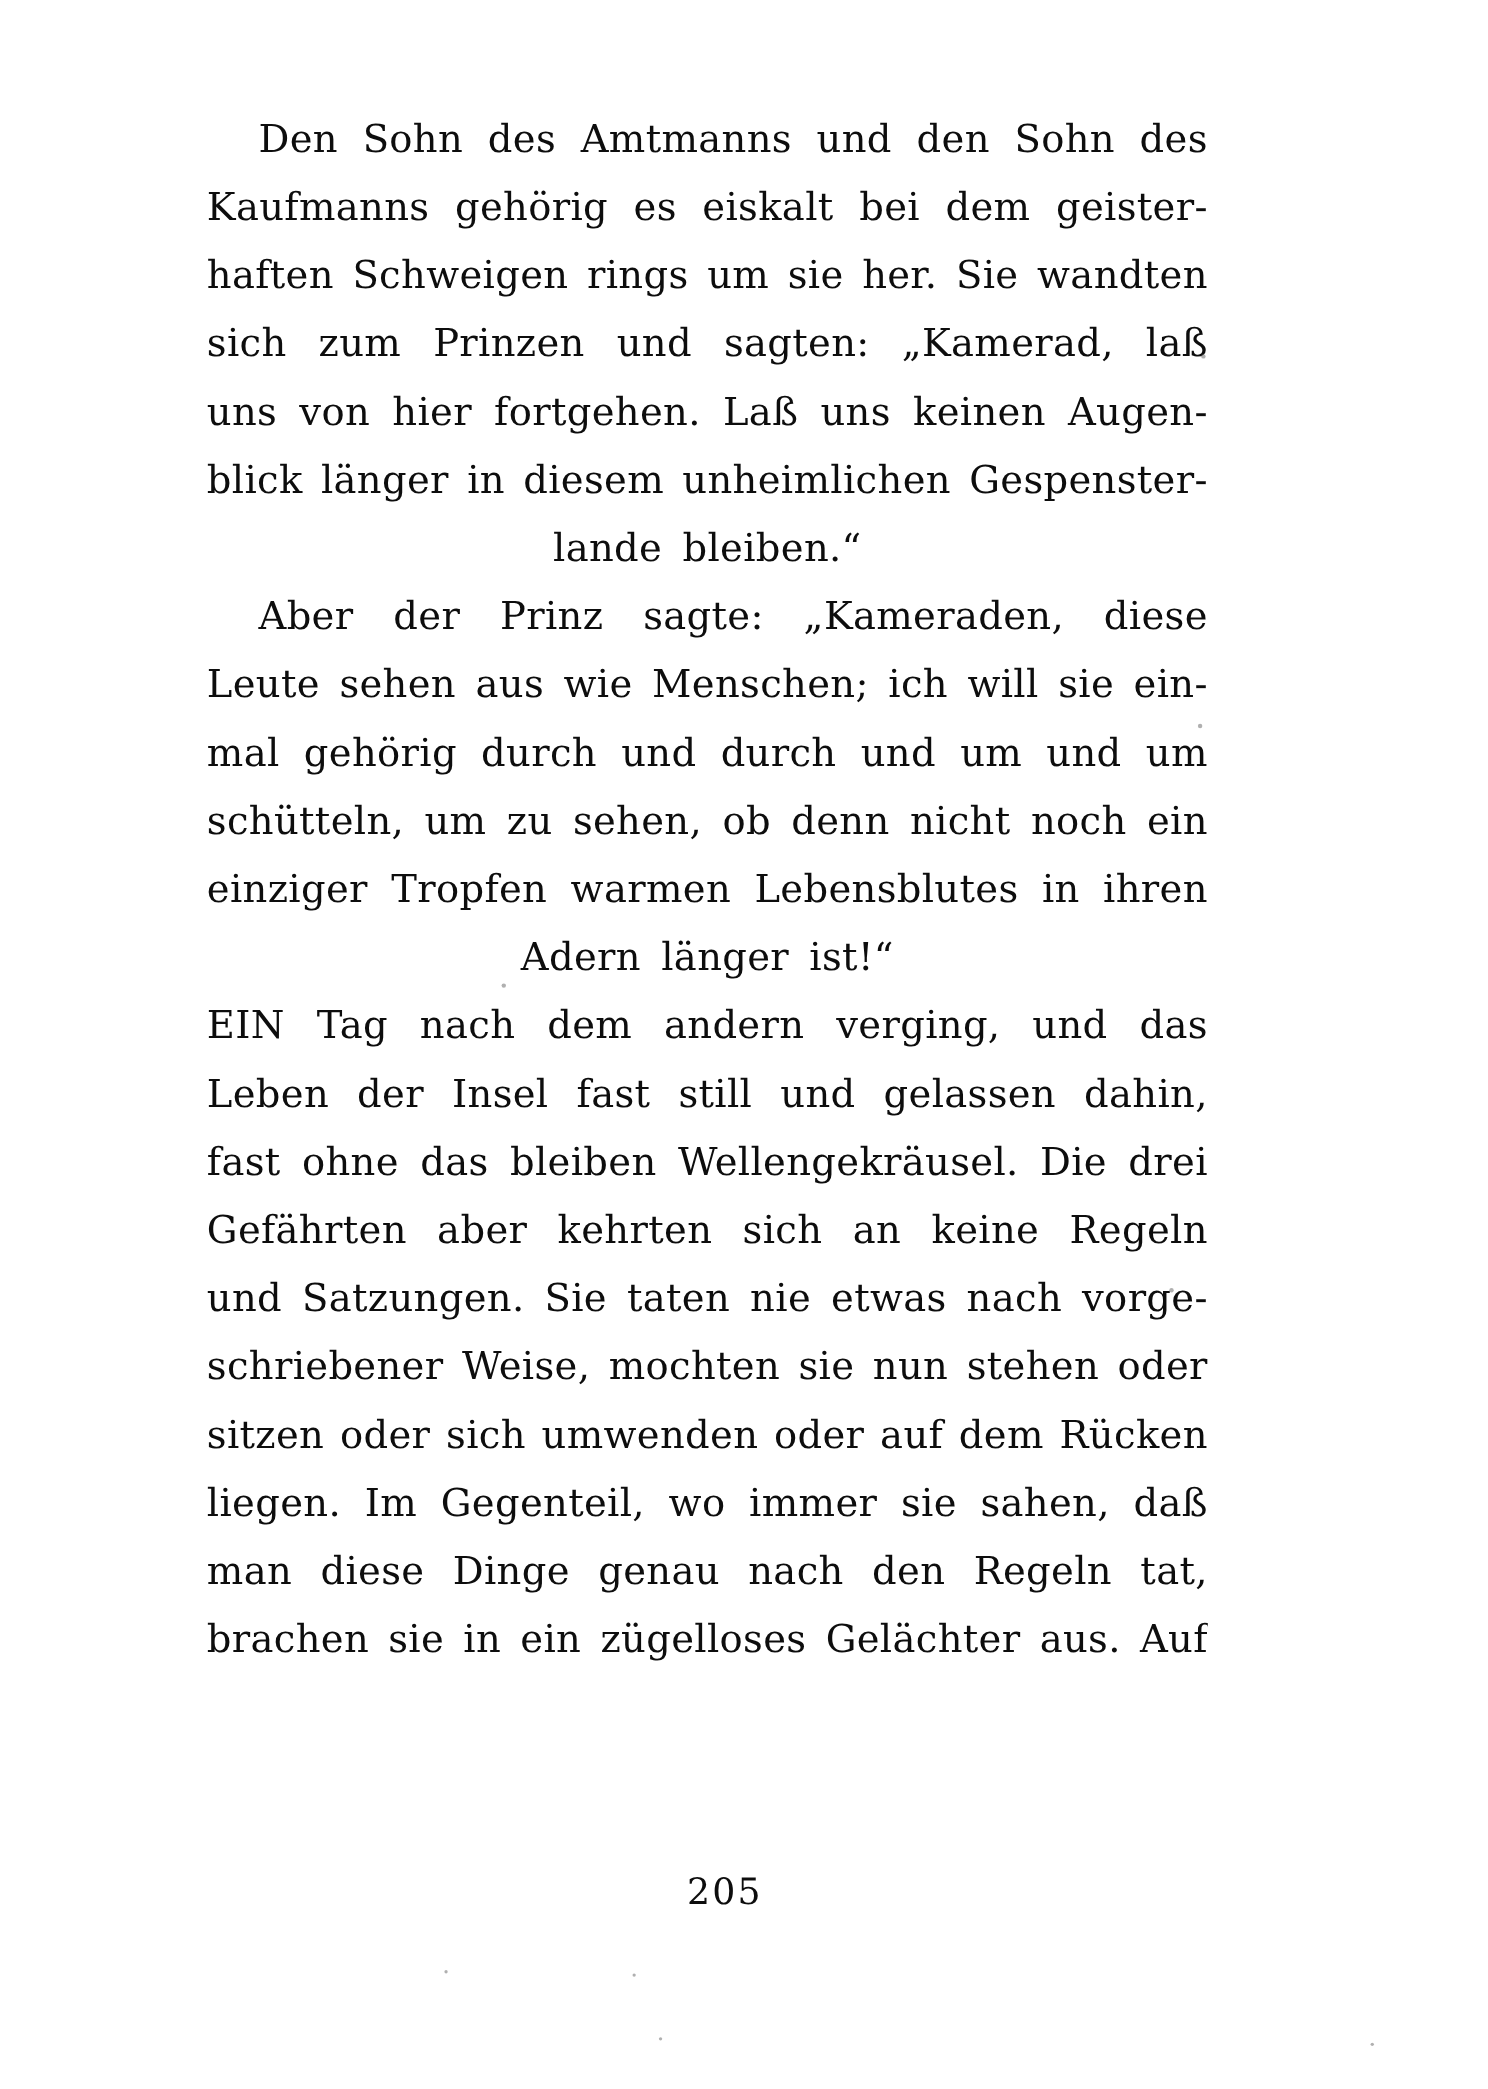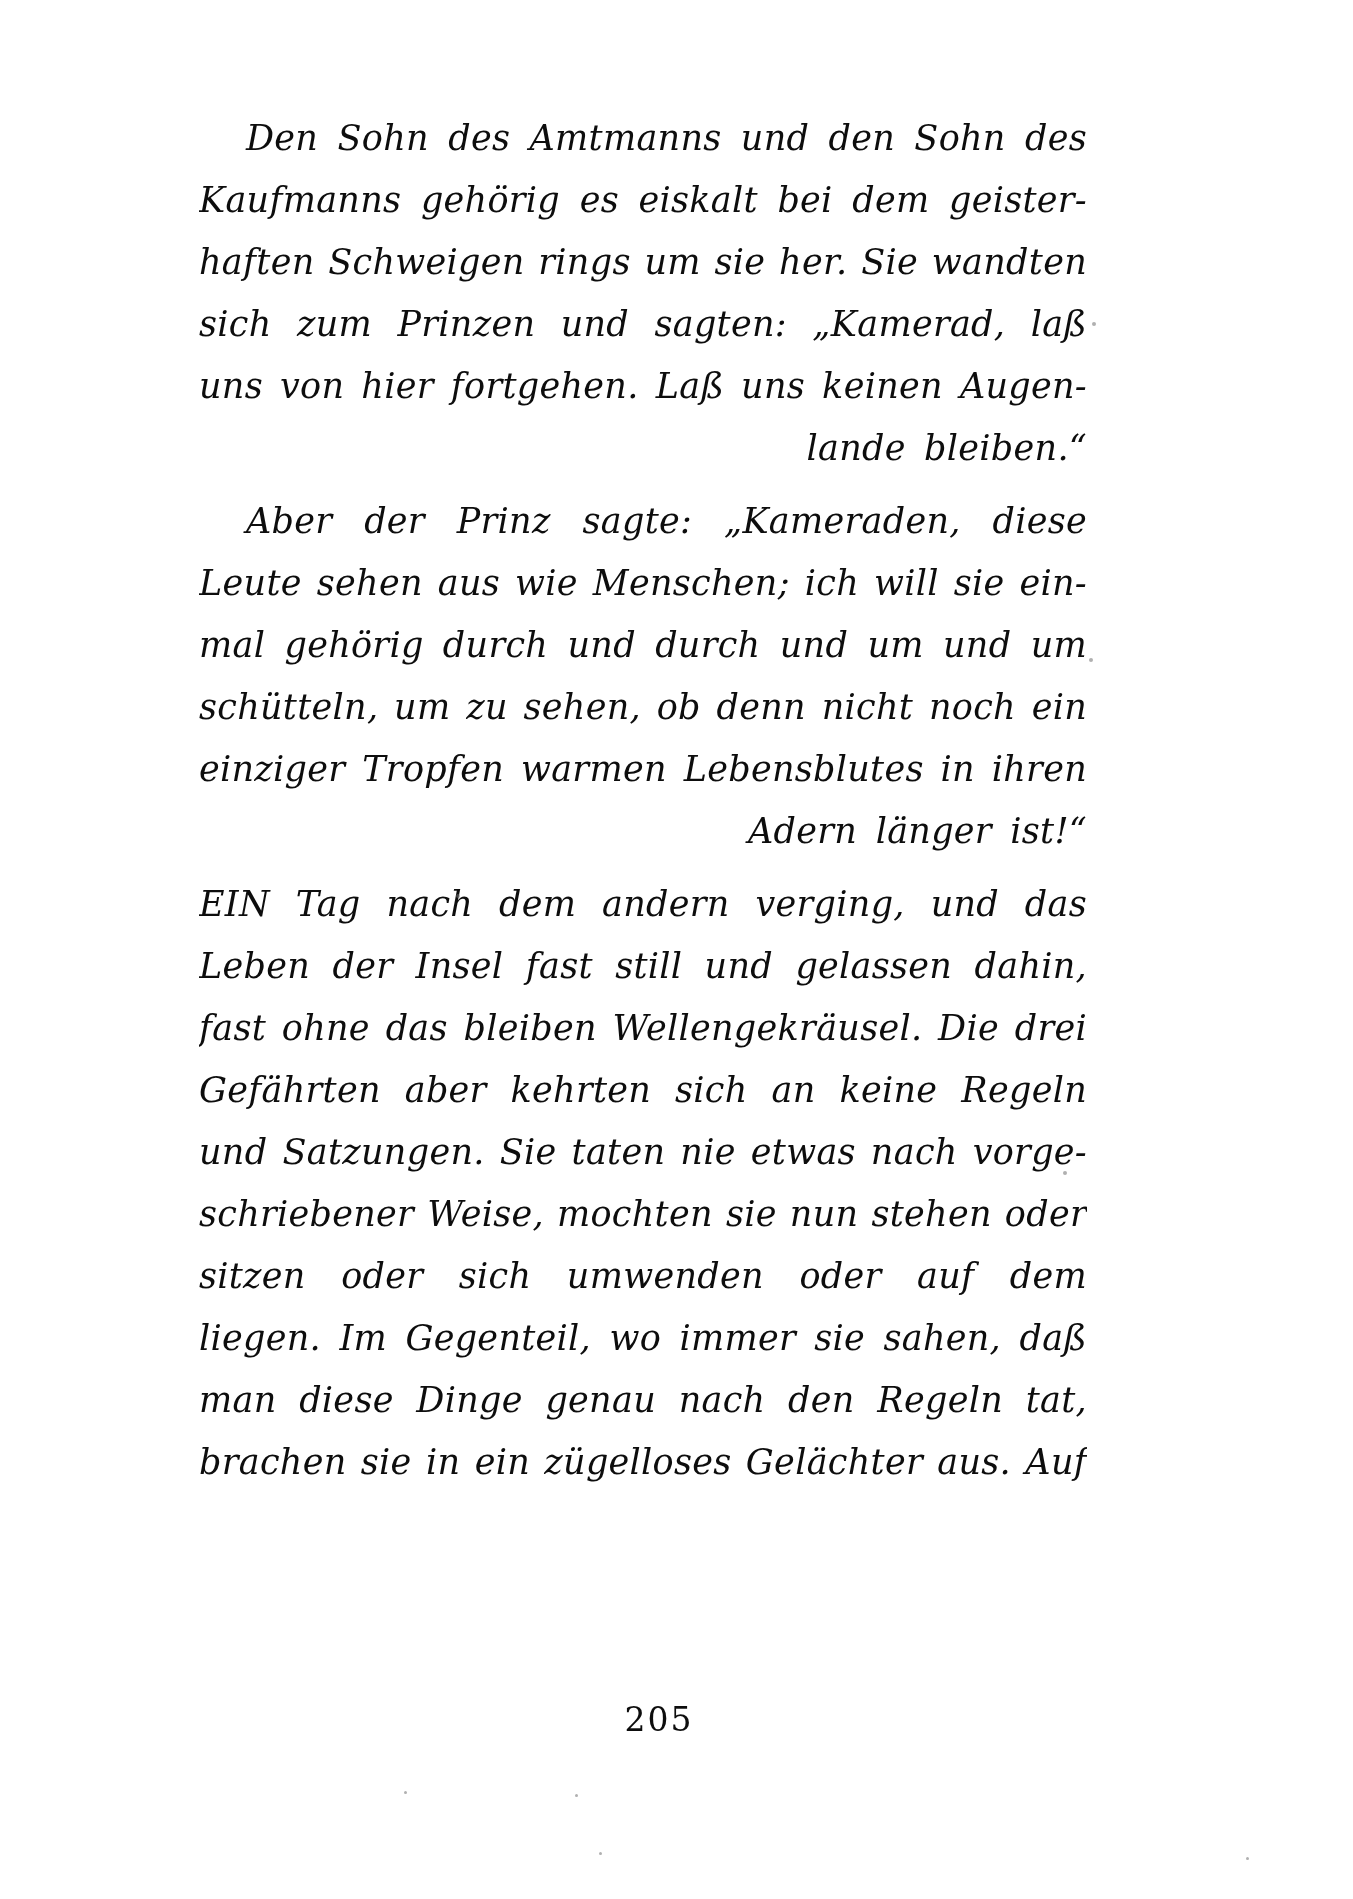--- a/index.html
+++ b/index.html
@@ -16,34 +16,34 @@
     overflow: hidden;
     font-family: "DejaVu Serif", "Liberation Serif", serif;
     color: #0d0d0d;
   }
   .text-block {
     position: absolute;
     left: 188px;
     top: 96px;
     width: 910px;
   }
-  .paragraph { margin: 11px; padding: 0; font-style: italic; }
+  .paragraph { margin: 0; padding: 0; }
   .line {
     font-size: 35px;
     line-height: 62px;
     height: 62px;
     letter-spacing: 0.3px;
     overflow: hidden;
   }
   .line.justify {
     text-align: justify;
     text-align-last: justify;
   }
   .line.last {
-    text-align: right;
+    text-align: center;
     word-spacing: 7px;
   }
   .line.indent { padding-left: 47px; }
   .heading {
     margin: 67px 0 8px 0;
     font-size: 33px;
     font-weight: normal;
     line-height: 62px;
     height: 62px;
     text-align: center;
@@ -83,20 +83,21 @@
 <div class="page">
 
   <main class="text-block">
 
     <section class="paragraph">
       <div class="line justify indent">Den Sohn des Amtmanns und den Sohn des</div>
       <div class="line justify">Kaufmanns gehörig es eiskalt bei dem geister-</div>
       <div class="line justify">haften Schweigen rings um sie her. Sie wandten</div>
       <div class="line justify">sich zum Prinzen und sagten: „Kamerad, laß</div>
       <div class="line justify">uns von hier fortgehen. Laß uns keinen Augen-</div>
+      <div class="line justify">blick länger in diesem unheimlichen Gespenster-</div>
       <div class="line last">lande bleiben.“</div>
     </section>
 
     <section class="paragraph">
       <div class="line justify indent">Aber der Prinz sagte: „Kameraden, diese</div>
       <div class="line justify">Leute sehen aus wie Menschen; ich will sie ein-</div>
       <div class="line justify">mal gehörig durch und durch und um und um</div>
       <div class="line justify">schütteln, um zu sehen, ob denn nicht noch ein</div>
       <div class="line justify">einziger Tropfen warmen Lebensblutes in ihren</div>
       <div class="line last">Adern länger ist!“</div>

